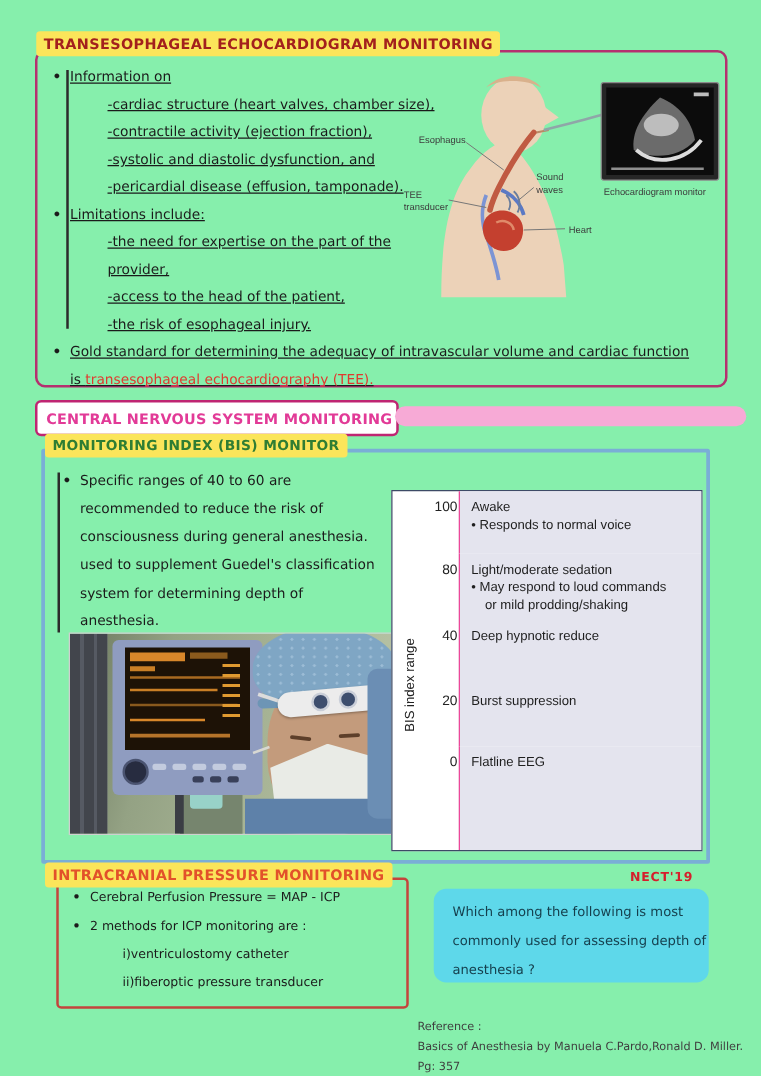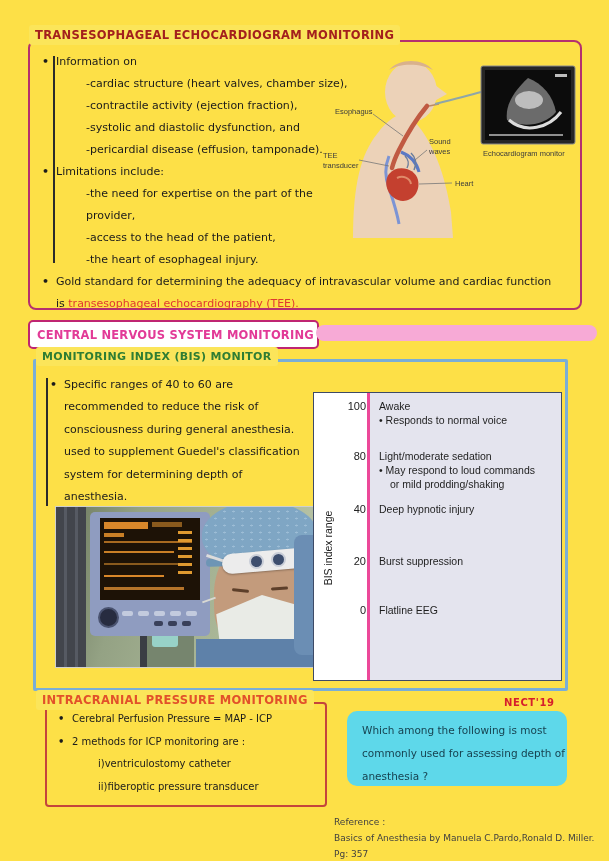--- a/index.html
+++ b/index.html
@@ -1,16 +1,16 @@
 <!DOCTYPE html>
 <html><head>
 <meta charset="utf-8">
 <style>
   html,body{margin:0;padding:0;background:#fff;}
-  .page{position:relative;width:609px;height:861px;background:#fde047;
+  .page{position:relative;width:609px;height:861px;background:#86efac;
         font-family:"DejaVu Sans",sans-serif;color:#1b1b1b;overflow:hidden;}
 
   
   .sec-title{position:absolute;font-weight:bold;letter-spacing:.3px;padding:3px 6px;
              background:#fbe55a;border-radius:3px;white-space:nowrap;z-index:5;}
   #tee-title{left:29px;top:25px;font-size:11.5px;color:#a3201d;}
   #bis-title{left:36px;top:347px;font-size:11px;color:#2f7d33;}
   #icp-title{left:36px;top:690px;font-size:11.5px;color:#e2512a;}
 
   
@@ -21,40 +21,40 @@
            padding-left:7px;font-weight:bold;font-size:11.5px;color:#e23a97;
            letter-spacing:.2px;white-space:nowrap;background:#fff;}
   #cns-bar{position:absolute;left:316px;top:325px;width:281px;height:16px;
            background:#f7aad6;border-radius:8px;}
   #bis-box{position:absolute;left:33px;top:359px;width:529px;height:326px;
            border:3px solid #7aaed6;border-radius:2px;}
   #icp-box{position:absolute;left:45px;top:702px;width:278px;height:101px;
            border:2px solid #c4453c;border-radius:4px;}
 
   
-  #tee-content{position:absolute;left:42px;top:51px;width:536px;font-size:11px;line-height:22px;}
+  #tee-content{position:absolute;left:42px;top:51px;width:536px;font-size:11px;line-height:22px;text-decoration:underline;}
   #bis-content{position:absolute;left:50px;top:374px;width:262px;font-size:11px;line-height:22.4px;}
   #icp-content{position:absolute;left:58px;top:708px;width:262px;font-size:10px;line-height:22.5px;}
   .bl{padding-left:14px;position:relative;}
   .bl::before{content:"\2022";position:absolute;left:0;font-weight:bold;}
   .sl{padding-left:44px;}
   .sl2{padding-left:40px;}
   .pl{padding-left:14px;}
   .red{color:#e03a2f;margin-top:17px;}
   .spine{position:absolute;width:2px;background:#2b2b2b;z-index:4;}
   #tee-spine{left:53px;top:56px;height:207px;}
   #bis-spine{left:46px;top:378px;height:128px;}
 
   
   #chart{position:absolute;left:313px;top:392px;width:249px;height:289px;
          border:1.5px solid #3d4a66;background:#fff;display:flex;flex-direction:column;
          font-family:"Liberation Sans",sans-serif;box-sizing:border-box;}
   .crow{display:flex;}
   .crow .num{width:53px;text-align:right;padding:7px 1px 0 0;font-size:11px;color:#222;box-sizing:border-box;}
-  .crow .txt{flex:1;background:#e4e4ee;border-left:3px solid #ec4899;
+  .crow .txt{flex:1;background:#e4e4ee;border-left:1px solid #ec4899;
              padding:6px 6px 0 9px;font-size:10.5px;line-height:14px;color:#1e1e1e;}
   .r0{height:50px}.r1{height:53px}.r2{height:54px}.r3{height:52px}.r4{height:49px}.r5{flex:1}
   .cont{padding-left:11px;}
   #ylabel{position:absolute;left:-41px;top:149px;width:110px;text-align:center;
           transform:rotate(-90deg);font-size:10.5px;color:#222;}
 
   
   #nect{position:absolute;left:504px;top:697px;font-size:10px;font-weight:bold;
         color:#d61f2c;letter-spacing:.6px;}
   #qbox{position:absolute;left:347px;top:711px;width:220px;height:75px;background:#5ed8ea;
@@ -128,21 +128,21 @@
   <div id="tee-content">
     <div class="bl">Information on</div>
     <div class="sl">-cardiac structure (heart valves, chamber size),</div>
     <div class="sl">-contractile activity (ejection fraction),</div>
     <div class="sl">-systolic and diastolic  dysfunction, and</div>
     <div class="sl">-pericardial disease (effusion, tamponade).</div>
     <div class="bl">Limitations include:</div>
     <div class="sl">-the need for expertise on the part of the</div>
     <div class="sl">provider,</div>
     <div class="sl">-access to the head of the patient,</div>
-    <div class="sl">-the heart of esophageal injury.</div>
+    <div class="sl">-the risk of esophageal injury.</div>
     <div class="bl">Gold standard for determining the adequacy of intravascular volume and cardiac function</div>
     <div class="pl">
       <span>is</span>
       <span class="red">transesophageal echocardiography (TEE).</span>
     </div>
   </div>
 
   <svg id="anatomy" width="258" height="184" viewBox="0 0 258 184">
 
     <path d="M30,184 C30,130 38,100 54,80 C64,66 76,58 88,58 L92,68 C110,88 122,120 128,158 L130,184 Z" fill="#ecd2b8"></path>
@@ -260,21 +260,21 @@
       <div class="num">80</div>
       <div class="txt">
         <div>Light/moderate sedation</div>
         <div>• May respond to loud commands</div>
         <div class="cont">or mild prodding/shaking</div>
       </div>
     </div>
     <div class="crow r3">
       <div class="num">40</div>
       <div class="txt">
-        <div>Deep hypnotic injury</div>
+        <div>Deep hypnotic reduce</div>
       </div>
     </div>
     <div class="crow r4">
       <div class="num">20</div>
       <div class="txt">
         <div>Burst suppression</div>
       </div>
     </div>
     <div class="crow r5">
       <div class="num">0</div>

